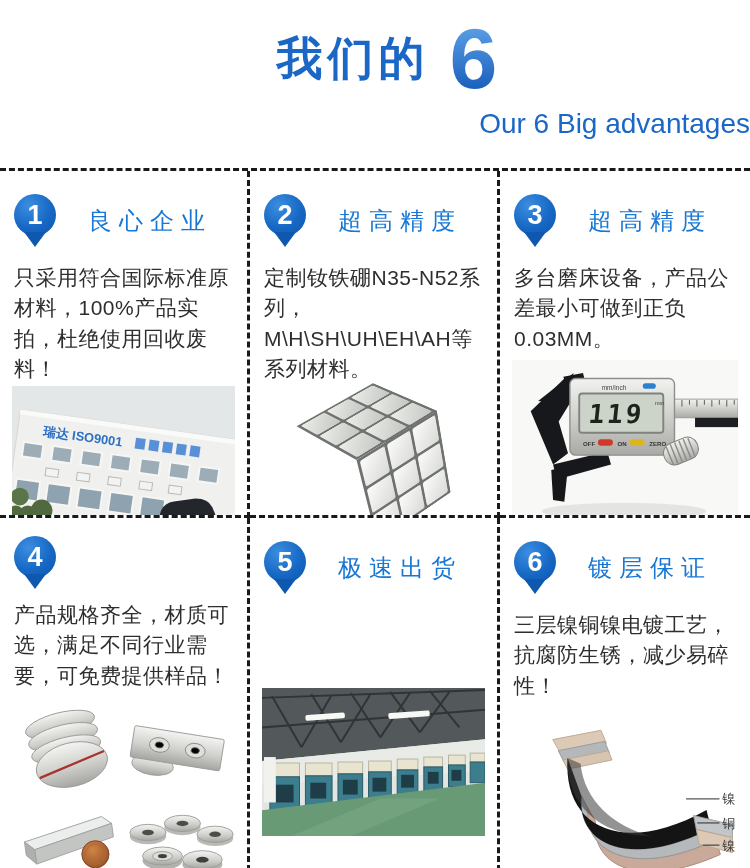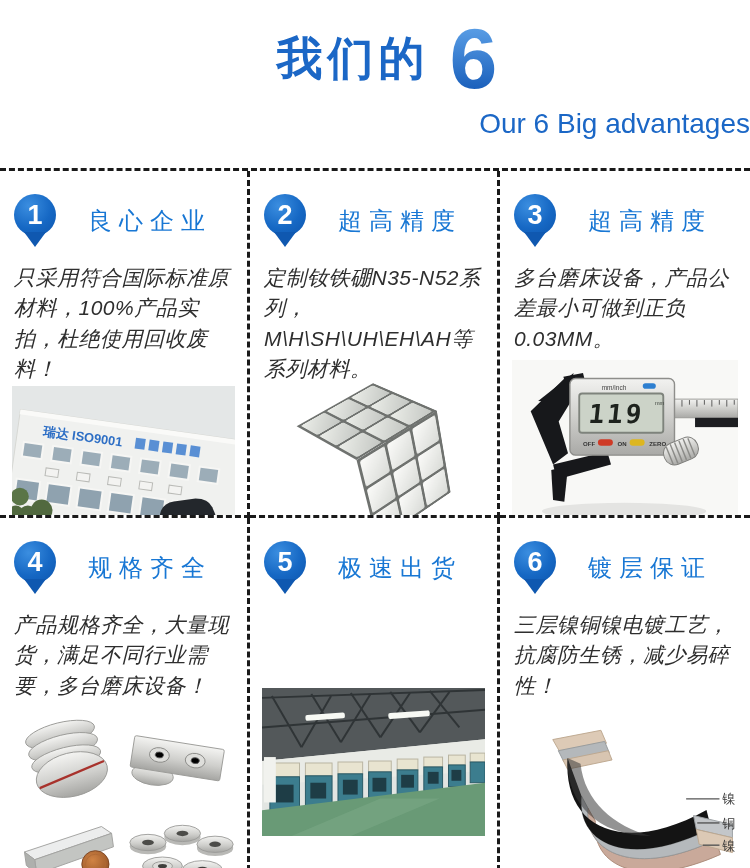--- a/index.html
+++ b/index.html
@@ -40,21 +40,21 @@
     background:radial-gradient(circle at 35% 28%, #3b8ee0 0%, #1668c4 55%, #0d55ad 100%);
     display:flex; align-items:center; justify-content:center;
     color:#fff; font-size:27px; font-weight:700;
   }
   .pin-tail {
     position:absolute; left:50%; transform:translateX(-50%); top:38px;
     width:0; height:0; border-left:11px solid transparent; border-right:11px solid transparent;
     border-top:15px solid #0f58b0;
   }
   .cell-title { font-size:24px; font-weight:400; color:#1877d4; letter-spacing:7px; margin:16px; white-space:nowrap; }
-  .cell-body { font-size:21px; color:#2e2e2e; line-height:1.45; letter-spacing:0.5px; margin:0 0 0 2px; flex:0 0 auto;font-style:italic; }
+  .cell-body { font-size:21px; color:#2e2e2e; line-height:1.45; letter-spacing:0.5px; margin:0 0 0 2px; flex:0 0 auto; }
 
   .figure { margin-top:auto; display:flex; justify-content:center; align-items:flex-end; flex:0 0 auto; }
   .figure.pad-b { margin-bottom:14px; }
   .figure svg { display:block; }
 
   
   .cube-scene { position:relative; width:226px; height:166px; perspective:750px; }
   .cube {
     position:absolute; left:64px; top:26px; width:98px; height:98px;
     transform-style:preserve-3d;
@@ -292,23 +292,22 @@
     </div>
 
     <div class="cell">
       <div class="cell-head">
         <div class="pin">
           <div class="pin-circle">
               <span>4</span>
             </div>
           <div class="pin-tail"></div>
         </div>
-        <h3 class="cell-title">规格齐全</h3>
-      </div>
-      <p class="cell-body">产品规格齐全，大量现货，满足不同行业需要，多台磨床设备！</p>
+      </div>
+      <p class="cell-body">产品规格齐全，材质可选，满足不同行业需要，可免费提供样品！</p>
       <div class="figure">
         <svg width="246" height="196" viewBox="0 0 246 196">
           <defs>
             <linearGradient id="silverV2" x1="0" y1="0" x2="0" y2="1">
               <stop offset="0" stop-color="#f4f4f2"></stop>
                 <stop offset="0.55" stop-color="#cfcfcc"></stop>
                 <stop offset="1" stop-color="#a5a5a2"></stop>
             </linearGradient>
             <radialGradient id="coin" cx="0.4" cy="0.35" r="0.8">
               <stop offset="0" stop-color="#d08344"></stop>

